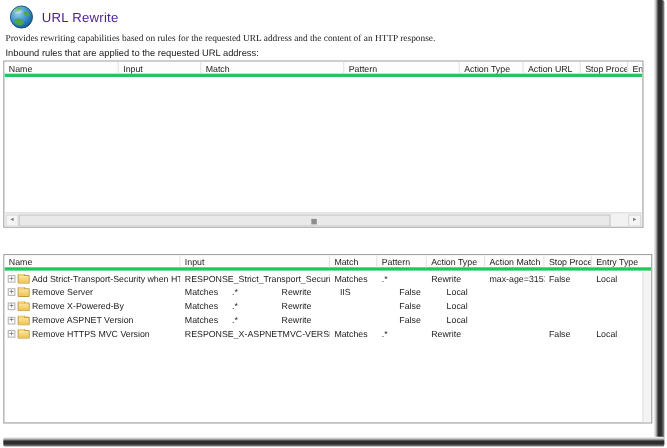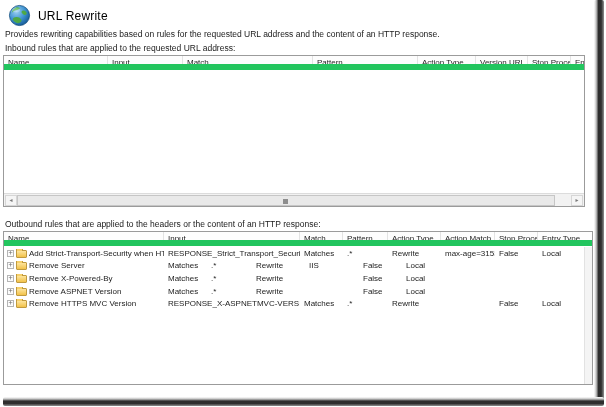--- a/index.html
+++ b/index.html
@@ -10,33 +10,33 @@
   
   .shadow-right { position:absolute; left:594px; top:0; width:10px; height:400px;
     background:linear-gradient(90deg,#ffffff 0%,#c2c2c2 22%,#2e2e2e 45%,#2e2e2e 72%,#8f8f8f 100%);
     border-radius:2px; }
   .shadow-bottom { position:absolute; left:3px; top:397px; width:601px; height:9px;
     background:linear-gradient(180deg,#ffffff 0%,#c2c2c2 22%,#2e2e2e 45%,#2e2e2e 72%,#8f8f8f 100%);
     border-radius:2px; }
 
   
   .app-icon { position:absolute; left:8px; top:4px; width:23px; height:23px; }
-  .page-title { position:absolute; left:38px; top:9px; font-size:12px; color:#000000; letter-spacing:0.2px; }
-
-  .desc { position:absolute; left:5px; top:29px; font-size:8.5px; color:#1a1a1a; }
+  .page-title { position:absolute; left:38px; top:9px; font-size:12px; color:#4c1d95; letter-spacing:0.2px; }
+
+  .desc { position:absolute; left:5px; top:29px; font-size:8.5px; color:#1a1a1a;font-family:Liberation Serif, serif; }
   .sect-label { position:absolute; left:5px; font-size:8.5px; color:#1a1a1a; }
   .inbound-label { top:43px; }
   .outbound-label { top:219px; }
 
   
   .lv { position:absolute; background:#fff; border:1px solid #9b9b9b; overflow:hidden; }
   .lv-inbound { left:3px; top:55px; width:582px; height:152px; }
   .lv-outbound { left:3px; top:231px; width:590px; height:154px; }
 
-  .lv-head { display:flex; height:14px; background:#fdfdfd; border-bottom:6px solid #22c55e; }
+  .lv-head { display:flex; height:14px; background:#fdfdfd; border-bottom:3px solid #22c55e; }
   .hcell { font-size:8px; color:#1c1c1c; padding:2px 0 0 4px; border-right:1px solid #e3e3e3;
     white-space:nowrap; overflow:hidden; flex:none; }
 
   
   .ib.c0{width:104px}.ib.c1{width:75px}.ib.c2{width:130px}.ib.c3{width:105px}
   .ib.c4{width:58px}.ib.c5{width:52px}.ib.c6{width:43px}.ib.c7{width:40px;border-right:none}
   
   .ob.c0{width:160px}.ob.c1{width:136px}.ob.c2{width:43px}.ob.c3{width:45px}
   .ob.c4{width:53px}.ob.c5{width:54px}.ob.c6{width:43px}.ob.c7{width:44px;border-right:none}
 
@@ -94,34 +94,33 @@
   <div class="desc">Provides rewriting capabilities based on rules for the requested URL address and the content of an HTTP response.</div>
   <div class="sect-label inbound-label">Inbound rules that are applied to the requested URL address:</div>
 
   <div class="lv lv-inbound">
     <div class="lv-head">
       <div class="hcell ib c0">Name</div>
       <div class="hcell ib c1">Input</div>
       <div class="hcell ib c2">Match</div>
       <div class="hcell ib c3">Pattern</div>
       <div class="hcell ib c4">Action Type</div>
-      <div class="hcell ib c5">Version URL</div>
+      <div class="hcell ib c5">Action URL</div>
       <div class="hcell ib c6">Stop Proce...</div>
       <div class="hcell ib c7">Entry</div>
     </div>
     <div class="hscroll">
       <div class="sbtn left">◄</div>
       <div class="hthumb">
         <div class="grip"></div>
       </div>
       <div class="sbtn right">►</div>
     </div>
   </div>
 
-  <div class="sect-label outbound-label">Outbound rules that are applied to the headers or the content of an HTTP response:</div>
 
   <div class="lv lv-outbound">
     <div class="lv-head">
       <div class="hcell ob c0">Name</div>
       <div class="hcell ob c1">Input</div>
       <div class="hcell ob c2">Match</div>
       <div class="hcell ob c3">Pattern</div>
       <div class="hcell ob c4">Action Type</div>
       <div class="hcell ob c5">Action Match</div>
       <div class="hcell ob c6">Stop Proce...</div>

